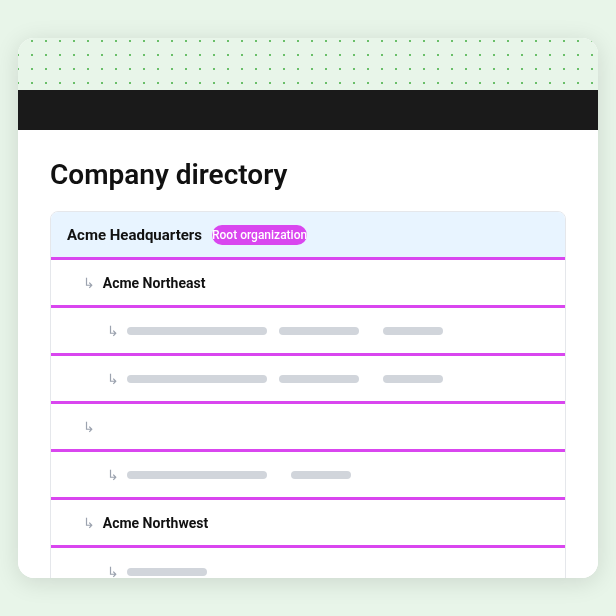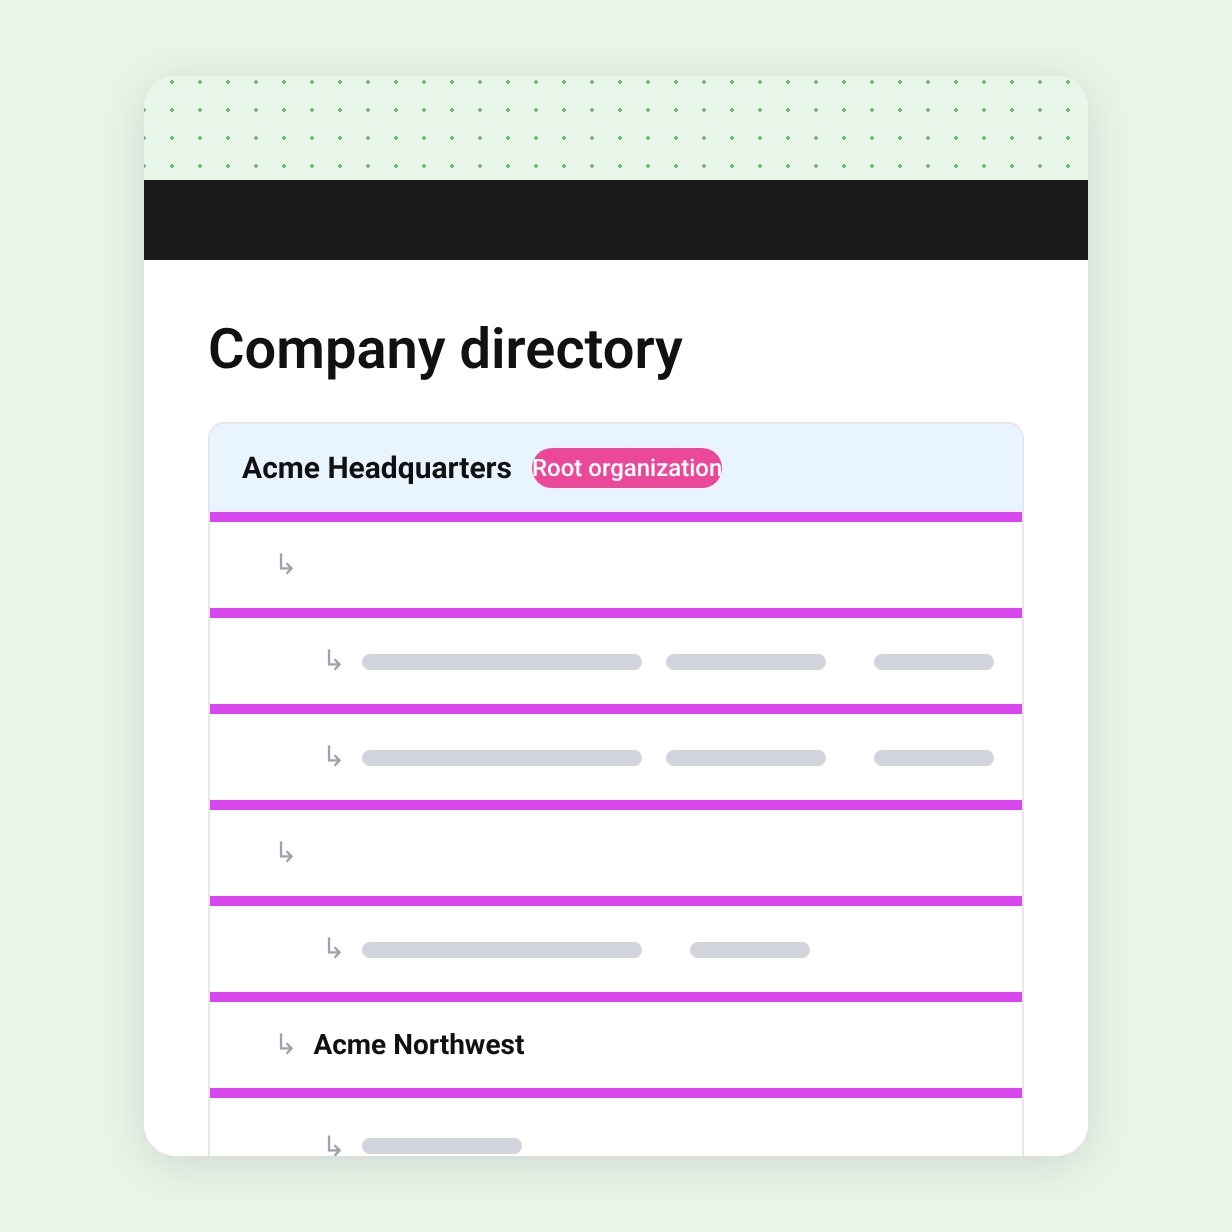--- a/index.html
+++ b/index.html
@@ -13,21 +13,21 @@
       height: 616px;
       background: #e8f5e9;
       display: flex;
       align-items: center;
       justify-content: center;
       font-family: -apple-system, BlinkMacSystemFont, 'Segoe UI', Roboto, sans-serif;
       overflow: hidden;
     }
 
     .outer-card {
-      width: 472px;
+      width: 580px;
       height: 540px;
       background: #fff;
       border-radius: 16px;
       overflow: hidden;
       box-shadow: 0 4px 24px rgba(0,0,0,0.12);
       position: relative;
     }
 
     
     .dot-pattern {
@@ -85,42 +85,42 @@
     .dir-list {
       border: 1px solid #e5e7eb;
       border-radius: 8px;
       overflow: hidden;
     }
 
     .dir-row {
       display: flex;
       align-items: center;
       padding: 12px 16px;
-      border-bottom: 5px solid #d946ef;
+      border-bottom: 3px solid #d946ef;
       background: #fff;
       min-height: 48px;
     }
 
     .dir-row:last-child {
       border-bottom: none;
     }
 
     .dir-row.root-row {
       background: #e8f4ff;
     }
 
     .root-label {
       font-weight: 700;
       font-size: 15px;
       color: #111;
       margin-right: 10px;
     }
 
     .root-badge {
-      background: #ec4899;
+      background: #d946ef;
       color: #fff;
       font-size: 12px;
       font-weight: 500;
       padding: 3px 0;
       border-radius: 20px;
     }
 
     .arrow-icon {
       color: #9ca3af;
       font-size: 14px;
@@ -182,20 +182,21 @@
 
     <div class="dir-list">
 
       <div class="dir-row root-row">
         <span class="root-label">Acme Headquarters</span>
         <span class="root-badge">Root organization</span>
       </div>
 
       <div class="dir-row indent-1">
         <span class="arrow-icon">↳</span>
+        <span class="sub-label">Acme Northeast</span>
       </div>
 
       <div class="dir-row indent-2">
         <span class="arrow-icon">↳</span>
         <div class="skeleton-line">
           <div class="skel skel-long"></div>
           <div class="skel skel-short"></div>
           <div style="flex:1"></div>
           <div class="skel-end"></div>
         </div>

